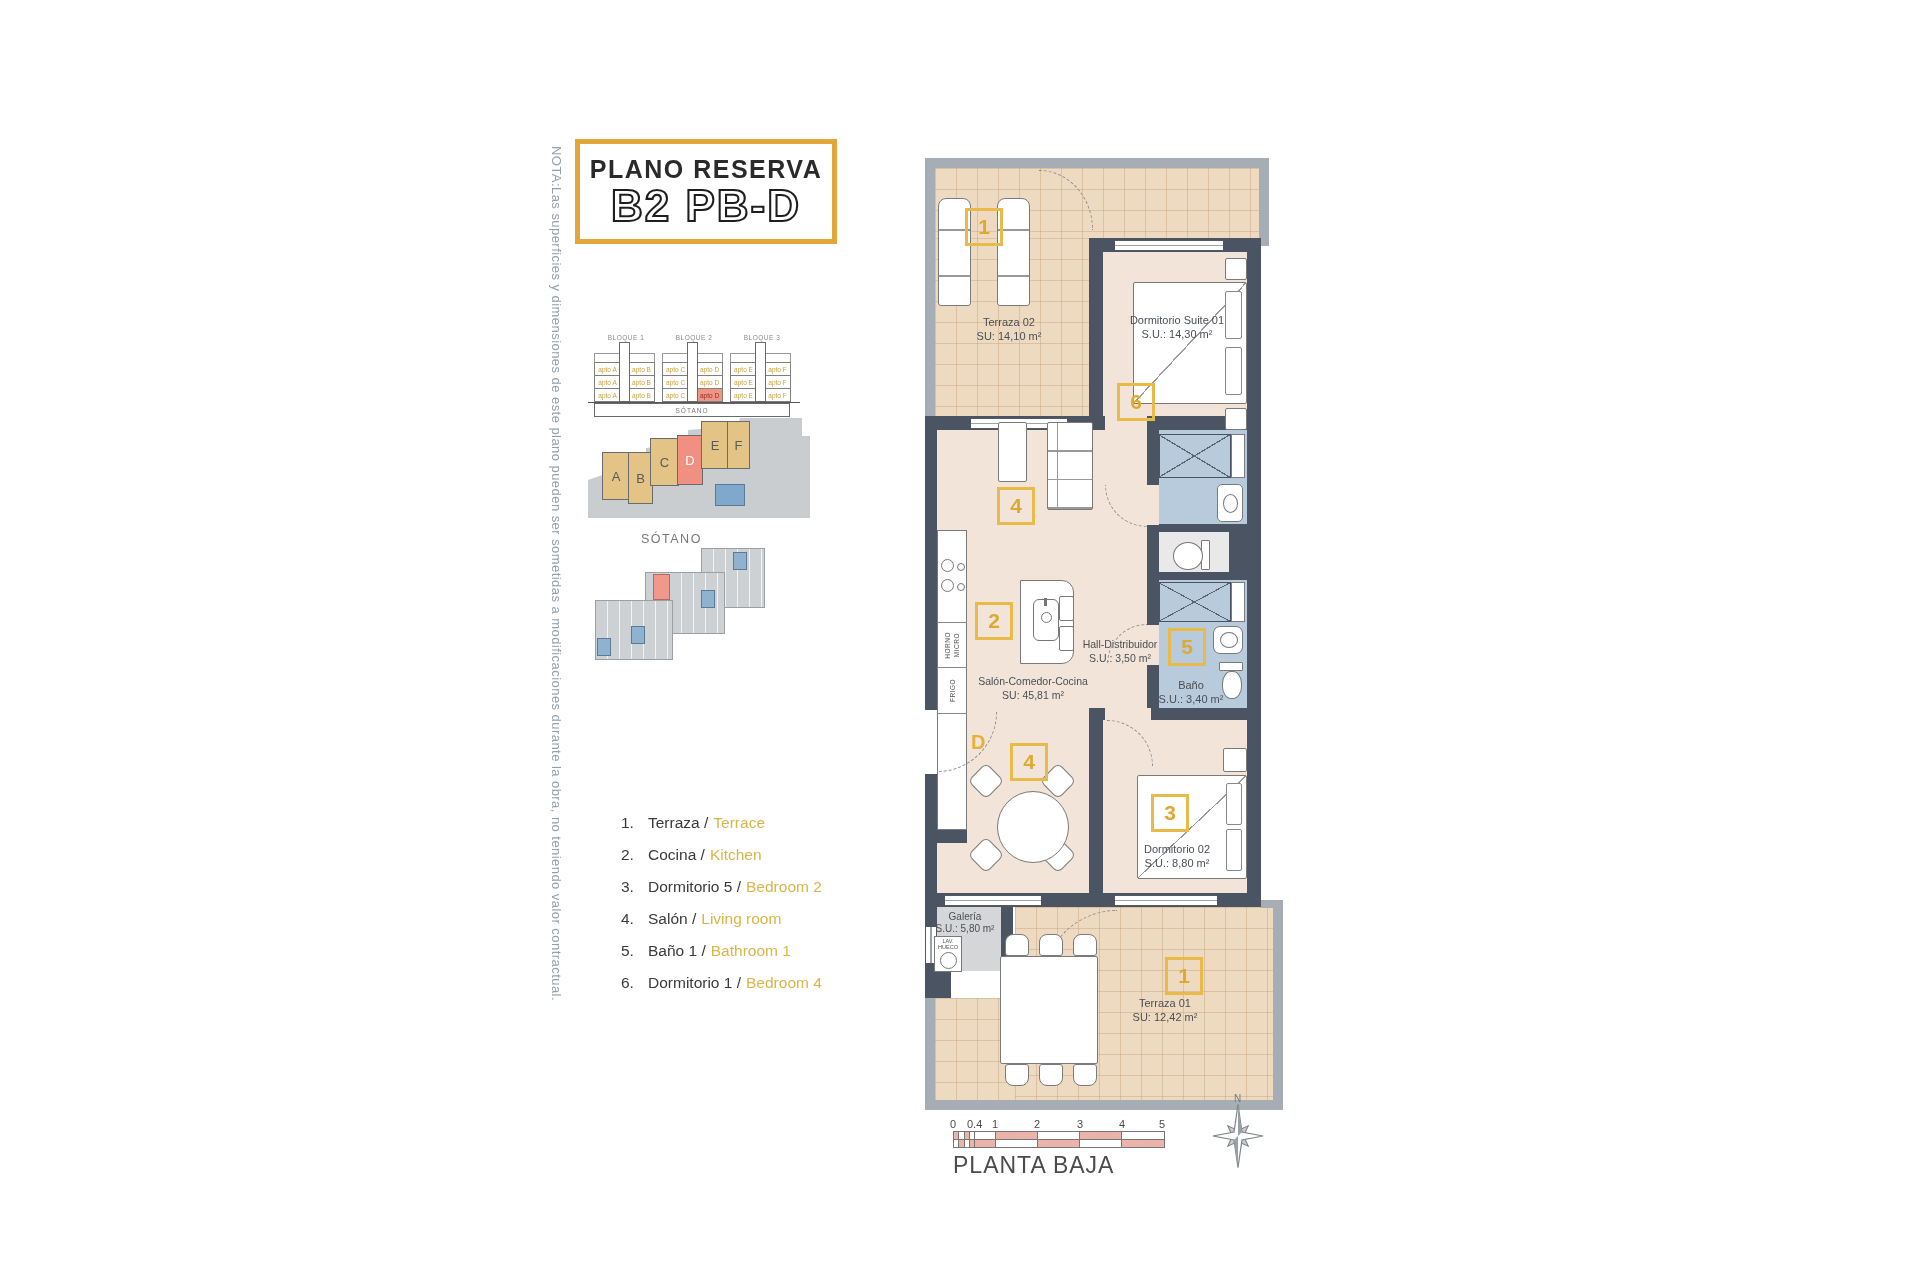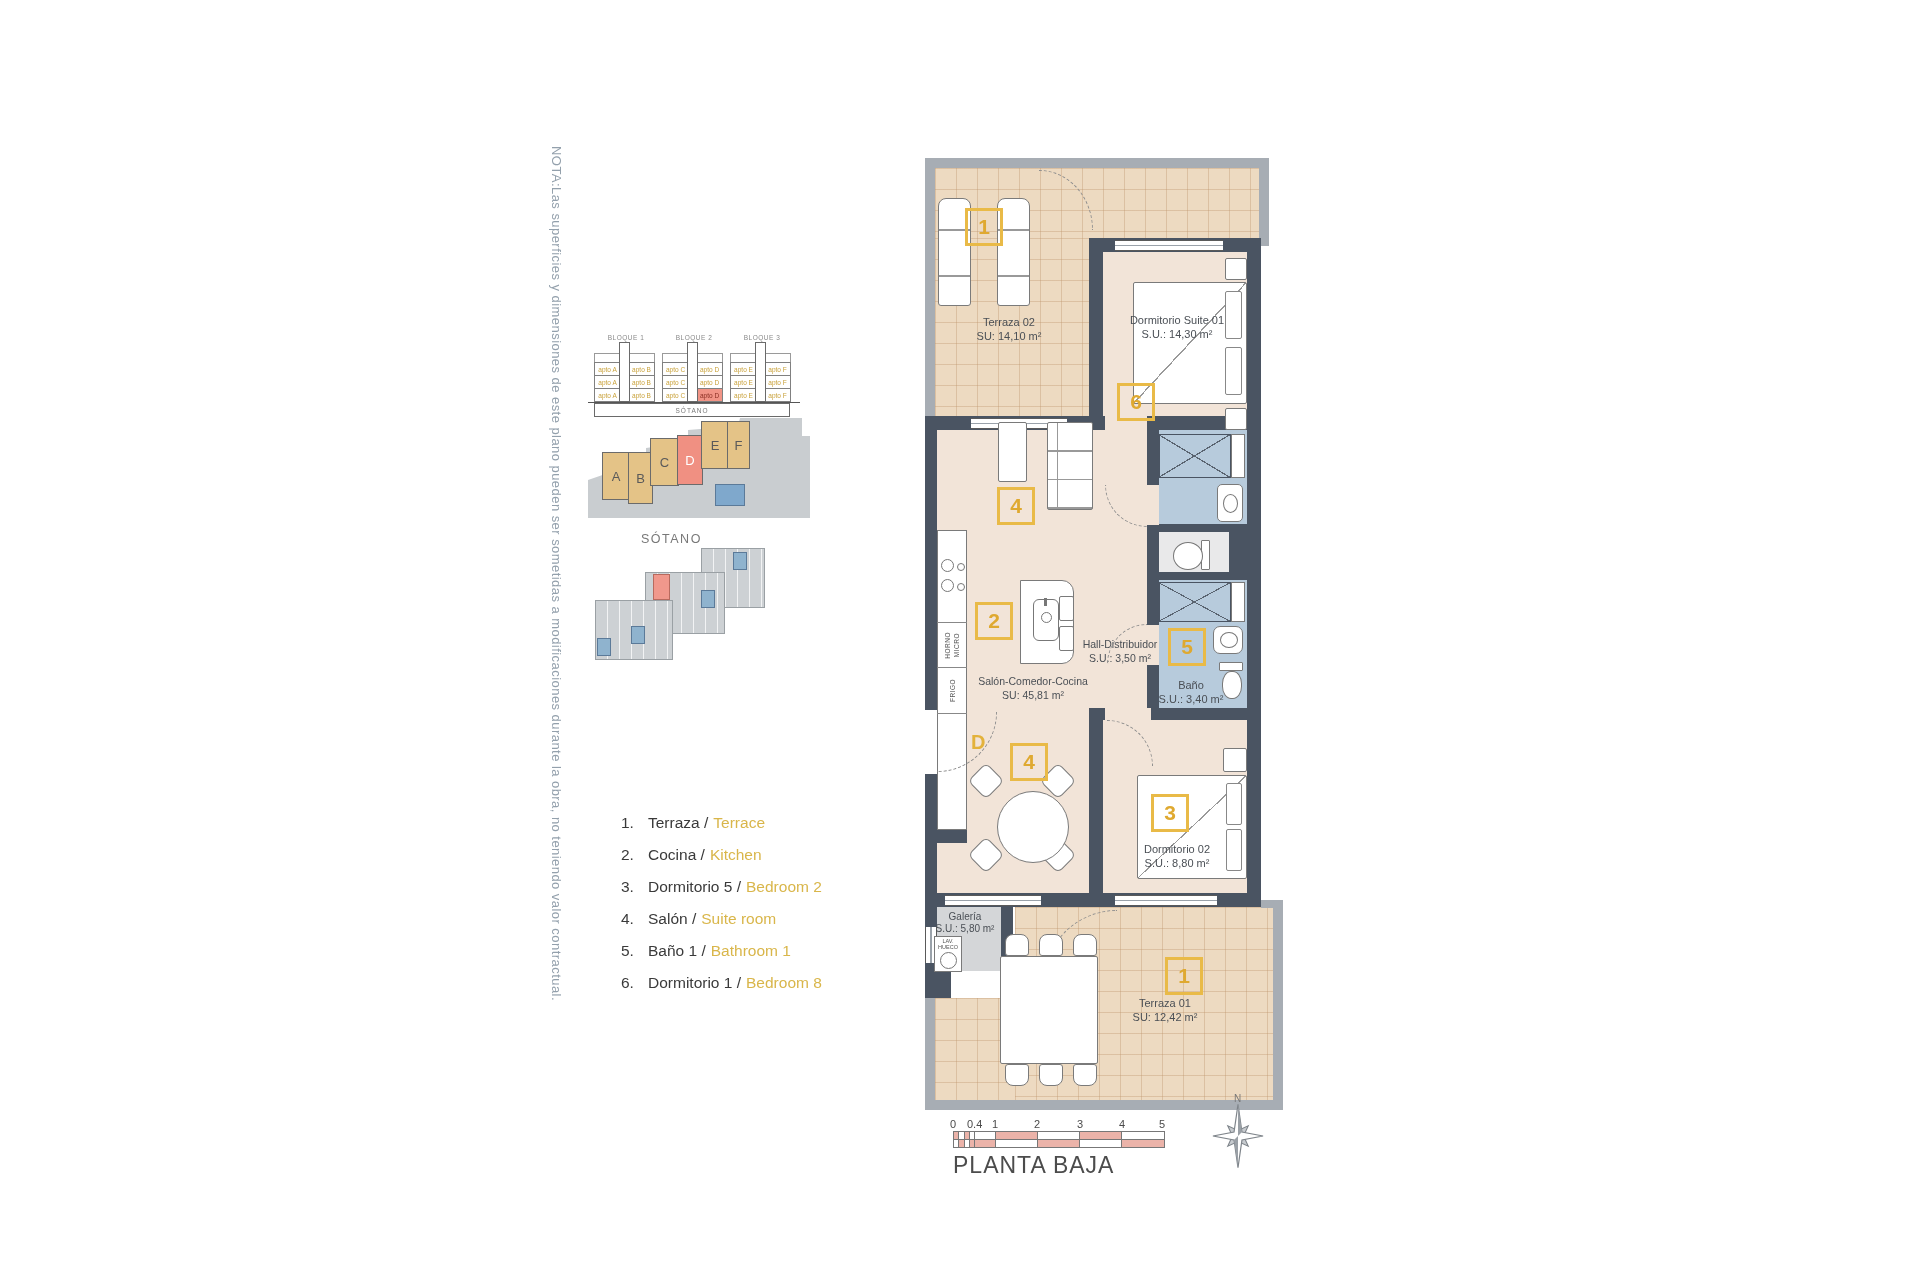--- a/index.html
+++ b/index.html
@@ -102,20 +102,24 @@
   .compass{position:absolute;left:1205px;top:1093px;width:66px;height:76px;}
   .compass .n{position:absolute;left:29px;top:0;font-size:10px;color:#777;}
 </style>
 </head>
 <body>
 
 <div class="canvas">
 
   <div class="vnote">NOTA:Las superficies y dimensiones de este plano pueden ser sometidas a modificaciones durante la obra, no teniendo valor contractual.</div>
 
+  <div class="titlebox">
+    <div class="title1">PLANO RESERVA</div>
+    <div class="title2">B2 PB-D</div>
+  </div>
 
   <div class="elev">
     <div class="elev-row">
       <div class="bloque">
         <div class="bloque-title">BLOQUE 1</div>
         <div class="bgrid">
           <div class="bcol">
               <div class="bhead"></div>
             <div class="bcell">apto A</div>
             <div class="bcell">apto A</div>
@@ -207,31 +211,31 @@
       <span class="legend-en">Kitchen</span>
       </div>
     <div class="legend-item">
       <span class="legend-num">3.</span>
       <span>Dormitorio 5 /</span>
       <span class="legend-en">Bedroom 2</span>
       </div>
     <div class="legend-item">
       <span class="legend-num">4.</span>
       <span>Salón /</span>
-      <span class="legend-en">Suite room</span>
+      <span class="legend-en">Living room</span>
       </div>
     <div class="legend-item">
       <span class="legend-num">5.</span>
       <span>Baño 1 /</span>
       <span class="legend-en">Bathroom 1</span>
       </div>
     <div class="legend-item">
       <span class="legend-num">6.</span>
       <span>Dormitorio 1 /</span>
-      <span class="legend-en">Bedroom 8</span>
+      <span class="legend-en">Bedroom 4</span>
       </div>
   </div>
 
   <div class="plan">
 
     <div class="tile" style="left:10px;top:38px;width:324px;height:74px;"></div>
     <div class="tile" style="left:10px;top:108px;width:156px;height:180px;"></div>
     <div class="room" style="left:178px;top:122px;width:146px;height:166px;"></div>
     <div class="room" style="left:12px;top:300px;width:222px;height:463px;"></div>
     <div class="bluez" style="left:234px;top:300px;width:88px;height:102px;"></div>

